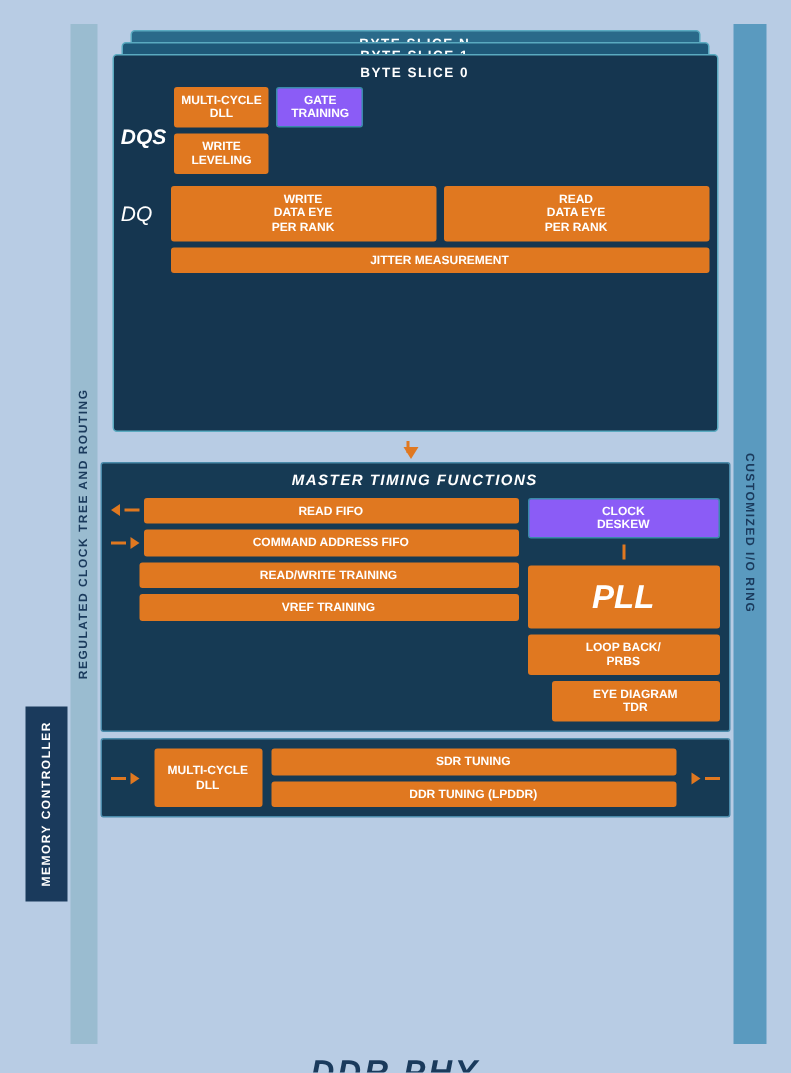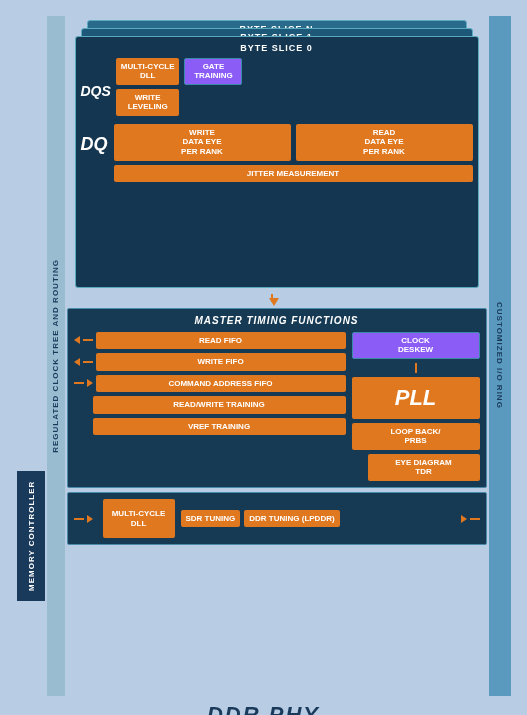--- a/index.html
+++ b/index.html
@@ -132,23 +132,22 @@
     .cmd-content {
       display: flex;
       flex-direction: row;
       gap: 6px;
       align-items: center;
     }
 
     .cmd-right {
       flex: 1;
       display: flex;
-      flex-direction: row;
+      flex-direction: column;
       gap: 4px;
-      align-items: center;
     }
 
     
     .layout-wrapper {
       display: flex;
       flex-direction: row;
       width: 100%;
       height: 680px;
       position: relative;
     }
@@ -265,21 +264,21 @@
 
               <div style="display:flex; flex-direction:column; gap:4px;">
                 <div class="gate-training-box" style="white-space:pre-line; min-width:58px;">Gate
 Training</div>
               </div>
 
             </div>
           </div>
 
           <div style="display:flex; flex-direction:row; gap:5px; margin-top:8px; align-items:flex-start;">
-            <div style="color:white; font-size:18px; font-weight:bold; font-style:italic; min-width:28px; padding-top:10px;">DQ</div>
+            <div style="color:white; font-size:14px; font-weight:normal; font-style:italic; min-width:28px; padding-top:10px;">DQ</div>
             <div style="flex:1; display:flex; flex-direction:column; gap:4px;">
               <div style="display:flex; flex-direction:row; gap:5px;">
                 <div class="orange-box" style="white-space:pre-line; flex:1;">Write
 Data Eye
 Per Rank</div>
                 <div class="orange-box" style="white-space:pre-line; flex:1;">Read
 Data Eye
 Per Rank</div>
               </div>
               <div style="display:flex; flex-direction:row;">
@@ -300,25 +299,20 @@
         <div class="section-title">Master Timing Functions</div>
         <div class="master-timing-grid">
 
           <div class="mt-left">
             <div style="display:flex; align-items:center; gap:3px;">
               <div style="width:0; height:0; border-top:4px solid transparent; border-bottom:4px solid transparent; border-right:6px solid #e07820;"></div>
               <div style="width:10px; height:2px; background:#e07820;"></div>
               <div class="orange-box-wide" style="flex:1;">Read FIFO</div>
             </div>
             <div style="display:flex; align-items:center; gap:3px;">
-              <div style="width:0; height:0; border-top:4px solid transparent; border-bottom:4px solid transparent; border-right:6px solid #e07820;"></div>
-              <div style="width:10px; height:2px; background:#e07820;"></div>
-              <div class="orange-box-wide" style="flex:1;">Write FIFO</div>
-            </div>
-            <div style="display:flex; align-items:center; gap:3px;">
               <div style="width:10px; height:2px; background:#e07820;"></div>
               <div style="width:0; height:0; border-top:4px solid transparent; border-bottom:4px solid transparent; border-left:6px solid #e07820;"></div>
               <div class="orange-box-wide" style="flex:1;">Command Address FIFO</div>
             </div>
             <div style="display:flex; align-items:center; gap:3px;">
               <div style="width:16px;"></div>
               <div class="orange-box-wide" style="flex:1;">Read/Write Training</div>
             </div>
             <div style="display:flex; align-items:center; gap:3px;">
               <div style="width:16px;"></div>

